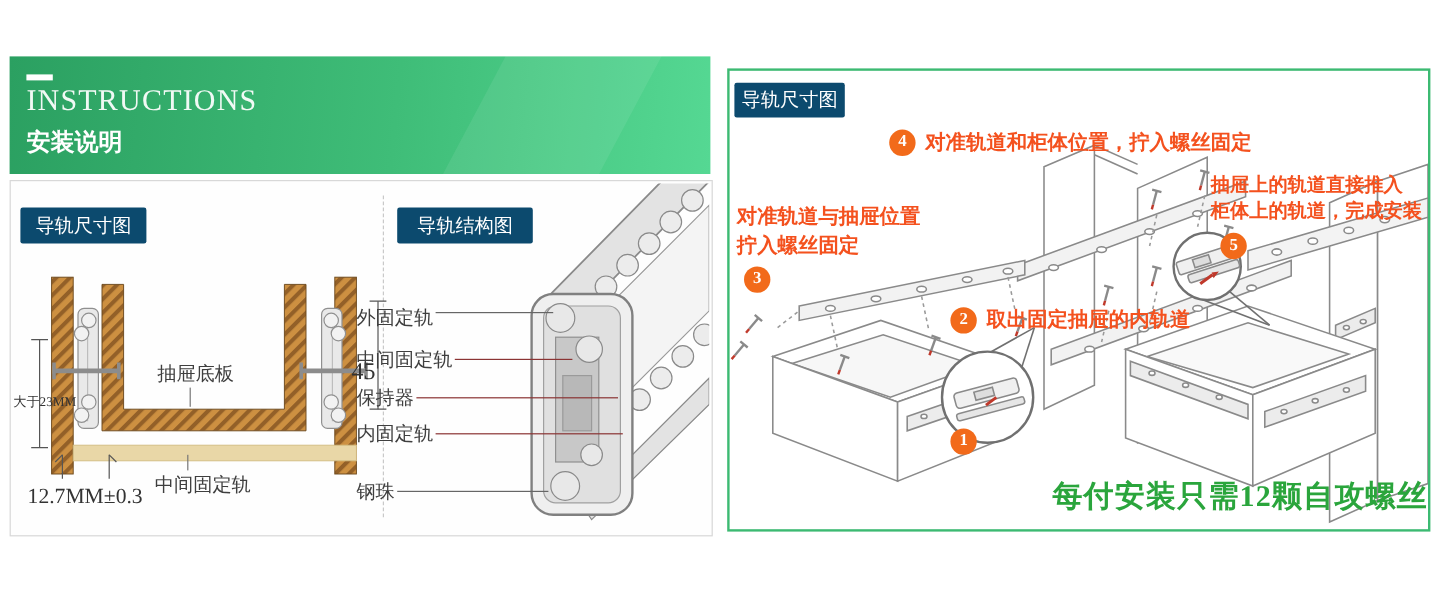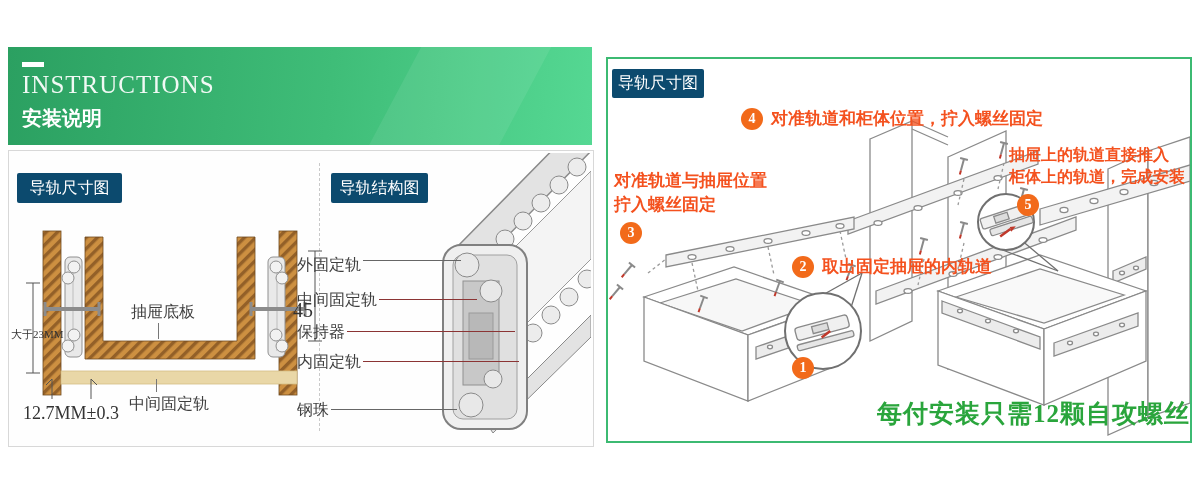--- a/index.html
+++ b/index.html
@@ -14,21 +14,21 @@
   .banner-dash{left:14px;top:15px;width:22px;height:5px;background:#ffffff;}
   .banner-en{left:14px;top:24px;font-size:25px;letter-spacing:1px;color:rgba(255,255,255,0.93);}
   .banner-zh{left:14px;top:58px;font-size:20px;font-weight:bold;color:#ffffff;}
   
   .left-panel{left:8px;top:150px;width:584px;height:295px;background:#fefefe;border:1px solid #d8d8d8;}
   .right-panel{left:606px;top:57px;width:582px;height:382px;background:#ffffff;border:2px solid #3cba72;}
   .divider{left:310px;top:12px;height:268px;width:0;border-left:1px dashed #c9c9c9;}
   .badge{background:#0c4a6e;color:#fff;display:flex;align-items:center;justify-content:center;
          font-size:16px;border-radius:2px;}
   .badge-a{left:8px;top:22px;width:105px;height:30px;}
-  .badge-b{left:322px;top:22px;width:97px;height:30px;}
+  .badge-b{left:322px;top:22px;width:113px;height:30px;}
   .badge-r{left:4px;top:10px;width:92px;height:29px;}
   
   .dlabel{font-size:16px;color:#3f3f3f;white-space:nowrap;}
   .dim{color:#333;}
   .vleader{width:1px;background:#777;}
   .hleader{height:1px;}
   .lead-gray{background:#666;}
   .lead-red{background:#8b3434;}
   
   .step{display:flex;align-items:center;gap:8px;white-space:nowrap;}

